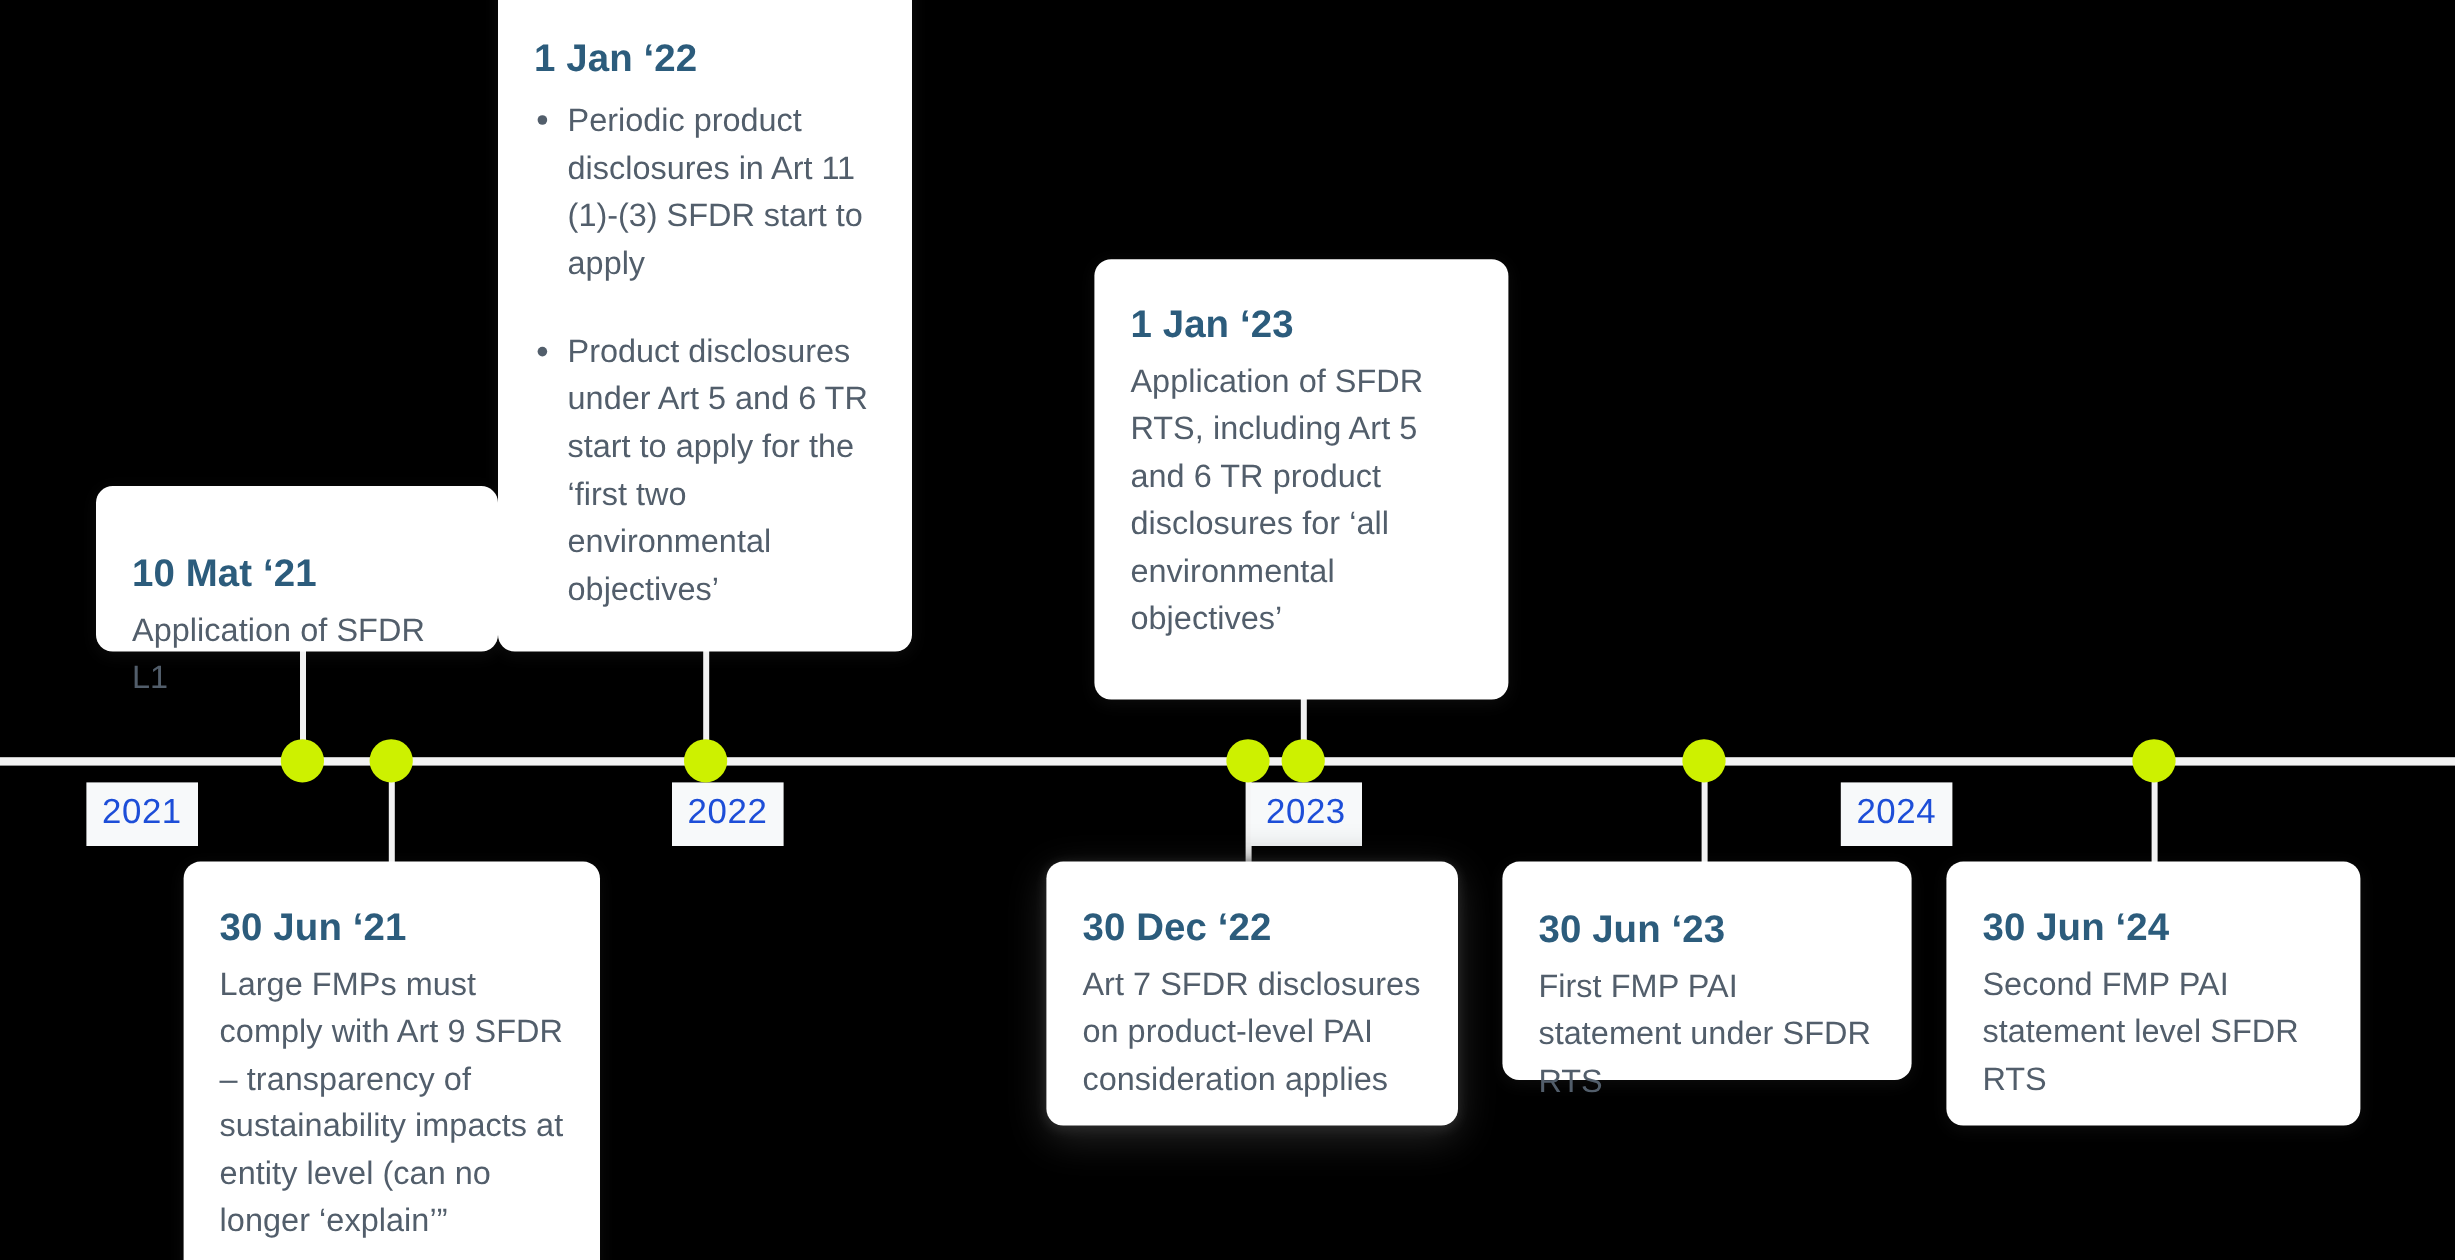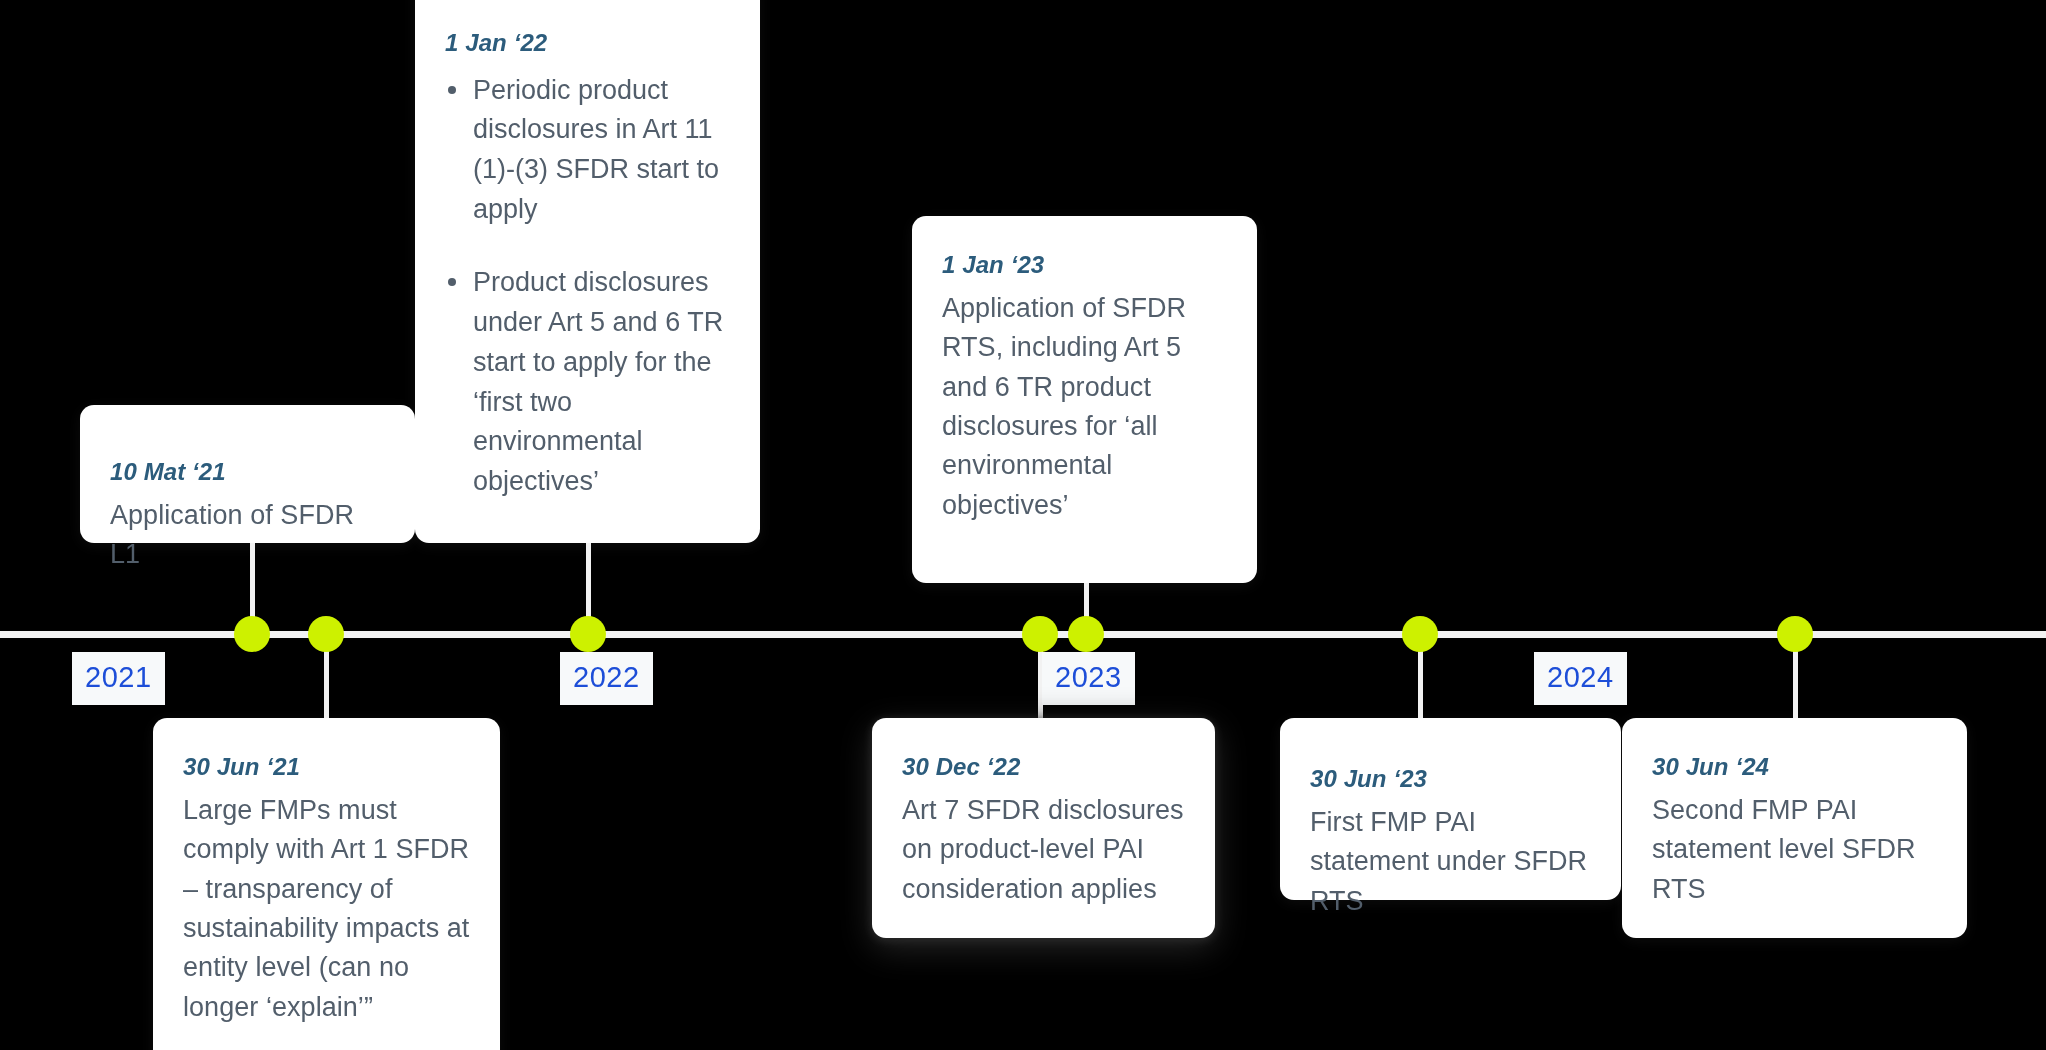--- a/index.html
+++ b/index.html
@@ -58,25 +58,24 @@
     padding:28px 30px 30px 30px;
     box-shadow:0 3px 14px rgba(255,255,255,0.05);
   }
   .card.shadowed{
     box-shadow:0 10px 34px rgba(40,40,40,0.95),
                0 2px 10px rgba(60,60,60,0.8);
   }
   .card-title{
     color:#2c5c7c;
     font-weight:700;
-    font-size:24px;
+    font-size:32px;
     line-height:1.28;
     margin:0 0 8px 0;
     letter-spacing:.1px;
-    font-style:italic;
   }
   .card-body{
     color:#515d६b;
     color:#525e6b;
     font-size:27px;
     line-height:1.46;
     margin:0;
     letter-spacing:.05px;
   }
 
@@ -145,29 +144,29 @@
     </ul>
   </div>
 
   <div class="card" style="left:912px;top:216px;width:345px;height:367px;padding:34px 30px 28px 30px;">
     <div class="card-title">1 Jan ‘23</div>
     <div class="card-body">Application of SFDR RTS, including Art 5 and 6 TR product disclosures for ‘all environmental objectives’</div>
   </div>
 
   <div class="card" style="left:153px;top:718px;width:347px;height:400px;padding:34px 30px 28px 30px;">
     <div class="card-title">30 Jun ‘21</div>
-    <div class="card-body">Large FMPs must comply with Art 1 SFDR – transparency of sustainability impacts at entity level (can no longer ‘explain’”</div>
+    <div class="card-body">Large FMPs must comply with Art 9 SFDR – transparency of sustainability impacts at entity level (can no longer ‘explain’”</div>
   </div>
 
   <div class="card shadowed" style="left:872px;top:718px;width:343px;height:220px;padding:34px 30px 28px 30px;">
     <div class="card-title">30 Dec ‘22</div>
     <div class="card-body">Art 7 SFDR disclosures on product-level PAI consideration applies</div>
   </div>
 
-  <div class="card" style="left:1252px;top:718px;width:341px;height:182px;padding:46px 30px 28px 30px;margin-left:28px;">
+  <div class="card" style="left:1252px;top:718px;width:341px;height:182px;padding:36px 30px 28px 30px;">
     <div class="card-title">30 Jun ‘23</div>
     <div class="card-body">First FMP PAI statement under SFDR RTS</div>
   </div>
 
   <div class="card" style="left:1622px;top:718px;width:345px;height:220px;padding:34px 30px 40px 30px;">
     <div class="card-title">30 Jun ‘24</div>
     <div class="card-body">Second FMP PAI statement level SFDR RTS</div>
   </div>
 
 </div>

